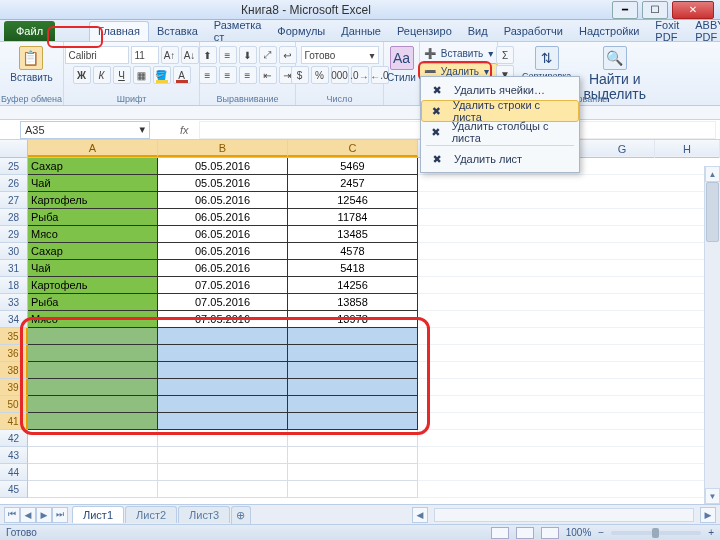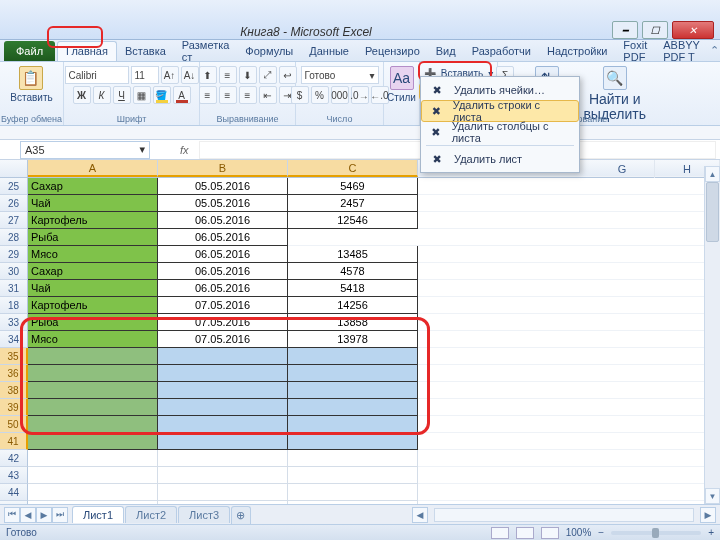--- a/index.html
+++ b/index.html
@@ -1,30 +1,30 @@
 <!DOCTYPE html>
 <html><head>
 <meta charset="utf-8">
 <style>
   * { box-sizing: border-box; margin: 0; padding: 0; font-family: "Segoe UI", Tahoma, sans-serif; }
   body { background: #fff; width: 720px; height: 540px; overflow: hidden; font-size: 11px; }
 
   
-  .titlebar { height: 40px; background: linear-gradient(#e8f0fb, #cfe0f7); border-bottom: 1px solid #9db8d9; display: flex; align-items: flex-end; font-style: italic; }
+  .titlebar { height: 20px; background: linear-gradient(#e8f0fb, #cfe0f7); border-bottom: 1px solid #9db8d9; display: flex; align-items: center; }
   .titlebar .spacer { flex: 1; }
   .titlebar .title { font-size: 12px; color: #333; }
   .win-btns { display: flex; gap: 4px; margin-right: 6px; }
   .win-btn { width: 26px; height: 18px; border: 1px solid #8aa; background: #e6eef9; border-radius: 2px; display: flex; align-items: center; justify-content: center; font-size: 10px; }
   .win-close { width: 42px; background: linear-gradient(#e37a7a,#c33); color: #fff; border-color: #a22; }
 
   
   .tabs { height: 22px; background: linear-gradient(#eaf1fb,#dde8f6); display: flex; align-items: center; border-bottom: 1px solid #b9cee6; padding-left: 0; font-size: 11px; }
   .file-tab { background: linear-gradient(#2f7a2f,#1e5a1e); color: #fff; padding: 2px 12px; border-radius: 3px 3px 0 0; margin: 0 2px 0 4px; height: 20px; display:flex; align-items:center; }
   .tab { padding: 2px 8px; color: #2a4a7a; height: 20px; display:flex; align-items:center; border-radius: 3px 3px 0 0; }
-  .tab.active { background: #f6f9fe; border: 1px solid #b9cee6; border-bottom: none; color: #2a4a7a; }
+  .tab.active { background: #f6f9fe; border: 1px solid #b9cee6; border-bottom: none; color: #2a4a7a; margin-left: 32px; }
   .tab-tools { margin-left: auto; display:flex; gap:2px; padding-right:6px; color:#5a7aa0; }
   .tab-tools span { width:14px; height:14px; display:inline-flex; align-items:center; justify-content:center; }
 
   
   .hl { position: absolute; border: 2px solid #e62828; border-radius: 6px; pointer-events: none; }
 
   
   .ribbon { height: 64px; background: linear-gradient(#f5f9fe,#e6eef9); border-bottom: 1px solid #b9cee6; display: flex; position: relative; }
   .rgroup { border-right: 1px solid #cddcee; padding: 2px 4px 12px 4px; display: flex; flex-direction: column; align-items: center; justify-content: flex-start; position: relative; }
   .rgroup .lbl { position: absolute; bottom: 1px; left: 0; right: 0; text-align: center; font-size: 9px; color: #5a7aa0; }
@@ -297,20 +297,21 @@
         <div class="rhdr">27</div>
         <div class="cell cA greenA">Картофель</div>
         <div class="cell cB bordered">06.05.2016</div>
         <div class="cell cC bordered">12546</div>
         <div class="cell cRest"></div>
       </div>
       <div class="row">
         <div class="rhdr">28</div>
         <div class="cell cA greenA">Рыба</div>
         <div class="cell cB bordered">06.05.2016</div>
+        <div class="cell cC bordered">11784</div>
         <div class="cell cRest"></div>
       </div>
       <div class="row">
         <div class="rhdr">29</div>
         <div class="cell cA greenA">Мясо</div>
         <div class="cell cB bordered">06.05.2016</div>
         <div class="cell cC bordered">13485</div>
         <div class="cell cRest"></div>
       </div>
       <div class="row">

